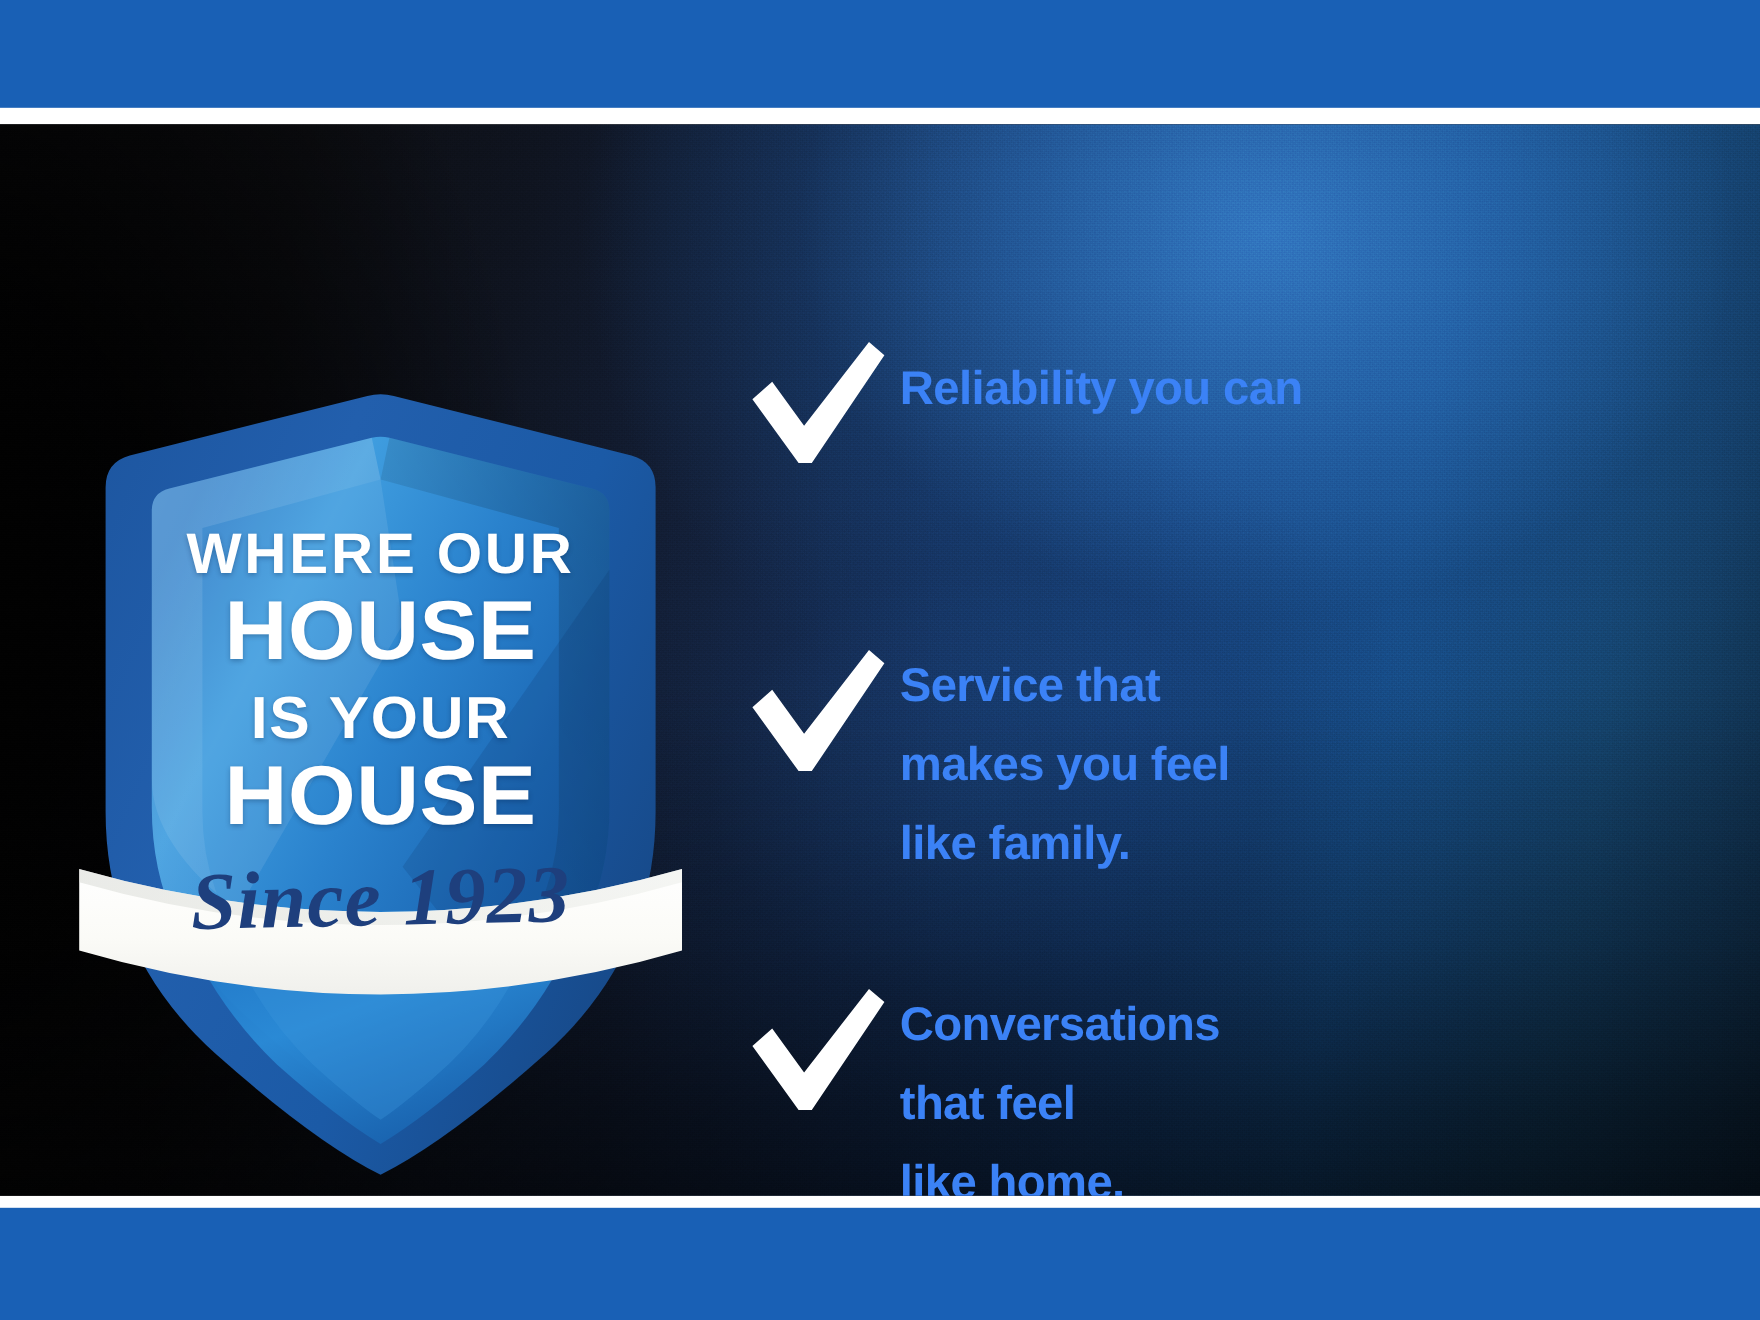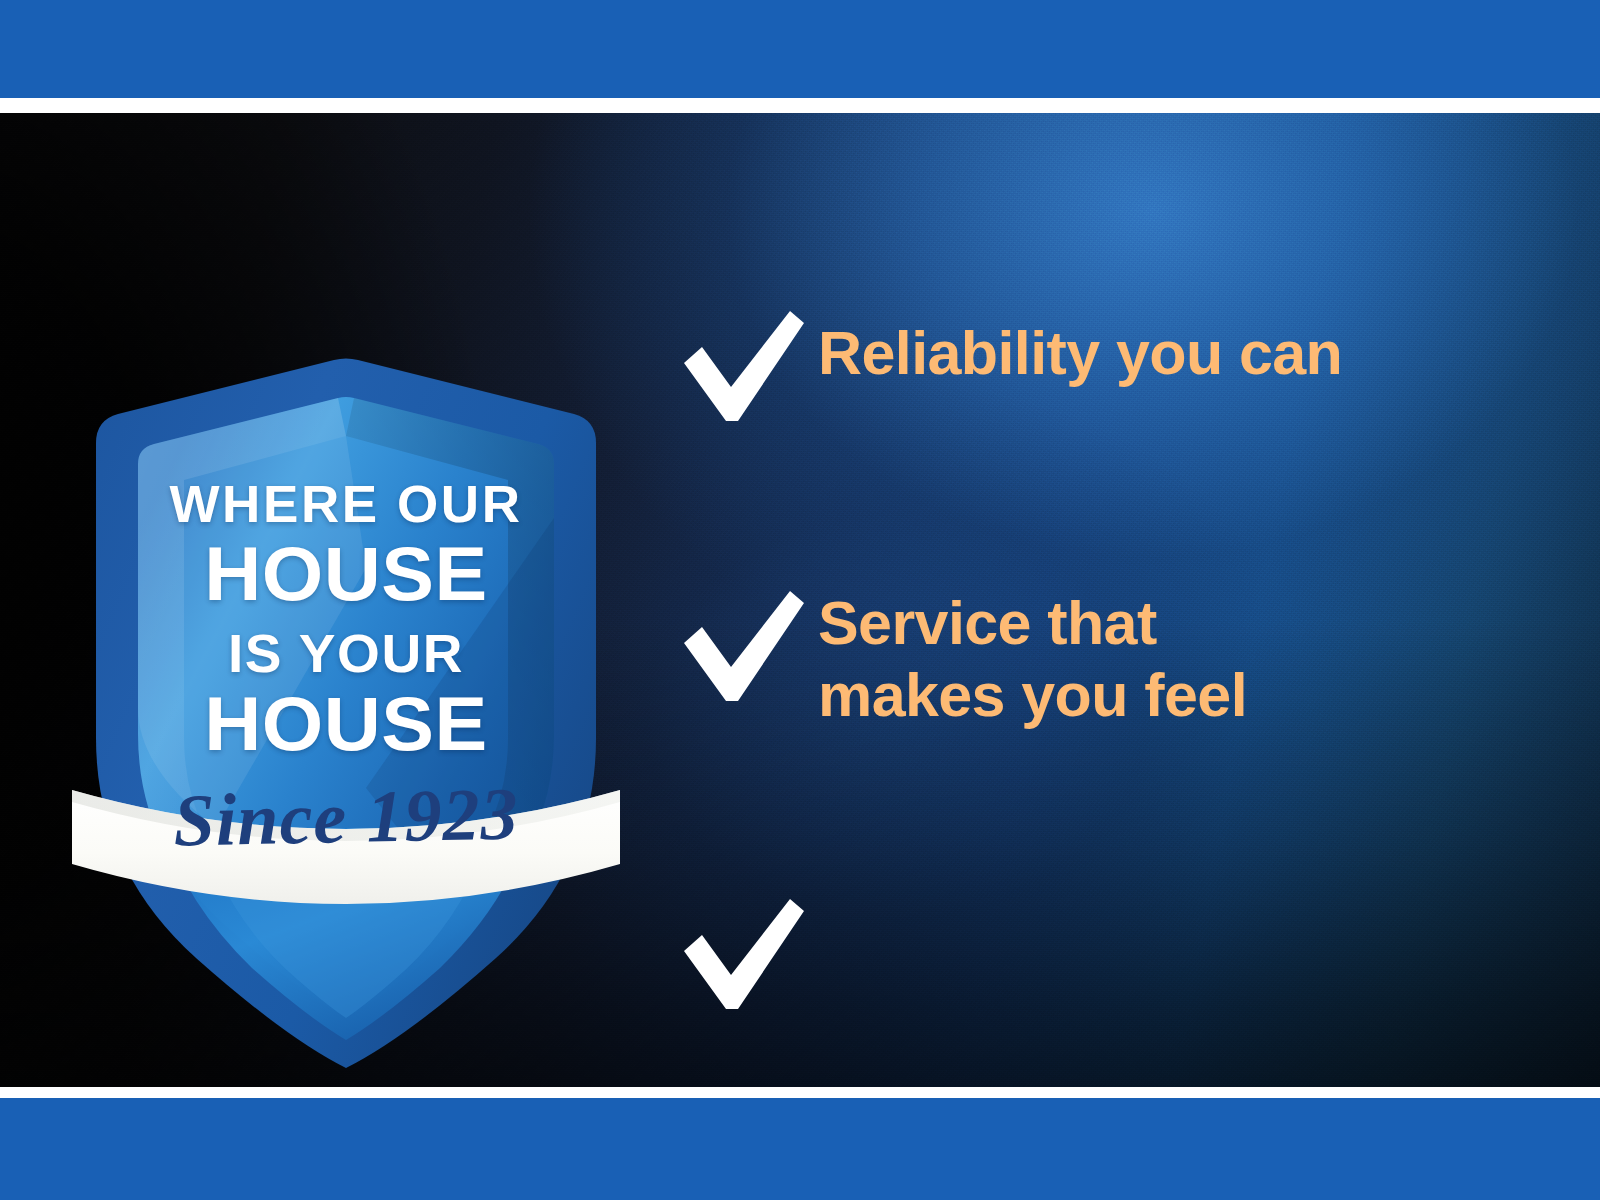--- a/index.html
+++ b/index.html
@@ -172,24 +172,24 @@
   .check-wrap {
     flex: 0 0 auto;
     width: 150px;
     height: 130px;
     position: relative;
   }
   .check-wrap svg { display: block; width: 150px; height: 130px; }
 
   .bullet-text {
     flex: 1 1 auto;
-    color: #fdba74;
+    color: #3b82f6;
     font-family: "Liberation Sans", sans-serif;
     font-weight: 700;
-    font-size: 61px;
+    font-size: 43px;
     line-height: 72px;
     letter-spacing: -0.6px;
     padding-top: 14px;
   }
   .bullet.b2 .bullet-text,
   .bullet.b3 .bullet-text { padding-top: 4px; }
 
   .bullet-text .ln { display: block; }
 </style>
 </head>
@@ -324,29 +324,35 @@
 
       <div class="bullet b2">
         <span class="check-wrap">
           <svg viewBox="0 0 150 130" xmlns="http://www.w3.org/2000/svg" aria-hidden="true">
             <path d="M 16 60 L 34 44 L 63 84 L 122 8 L 136 20 L 70 118 L 58 118 Z" fill="#ffffff"></path>
           </svg>
         </span>
         <span class="bullet-text">
           <span class="ln">Service that</span>
           <span class="ln">makes you feel</span>
+          <span class="ln">like family.</span>
         </span>
       </div>
 
       <div class="bullet b3">
         <span class="check-wrap">
           <svg viewBox="0 0 150 130" xmlns="http://www.w3.org/2000/svg" aria-hidden="true">
             <path d="M 16 60 L 34 44 L 63 84 L 122 8 L 136 20 L 70 118 L 58 118 Z" fill="#ffffff"></path>
           </svg>
         </span>
+        <span class="bullet-text">
+          <span class="ln">Conversations</span>
+          <span class="ln">that feel</span>
+          <span class="ln">like home.</span>
+        </span>
       </div>
 
     </div>
   </div>
 
   <div class="brand-bar bottom"></div>
 
 </div>
 
 </body></html>

